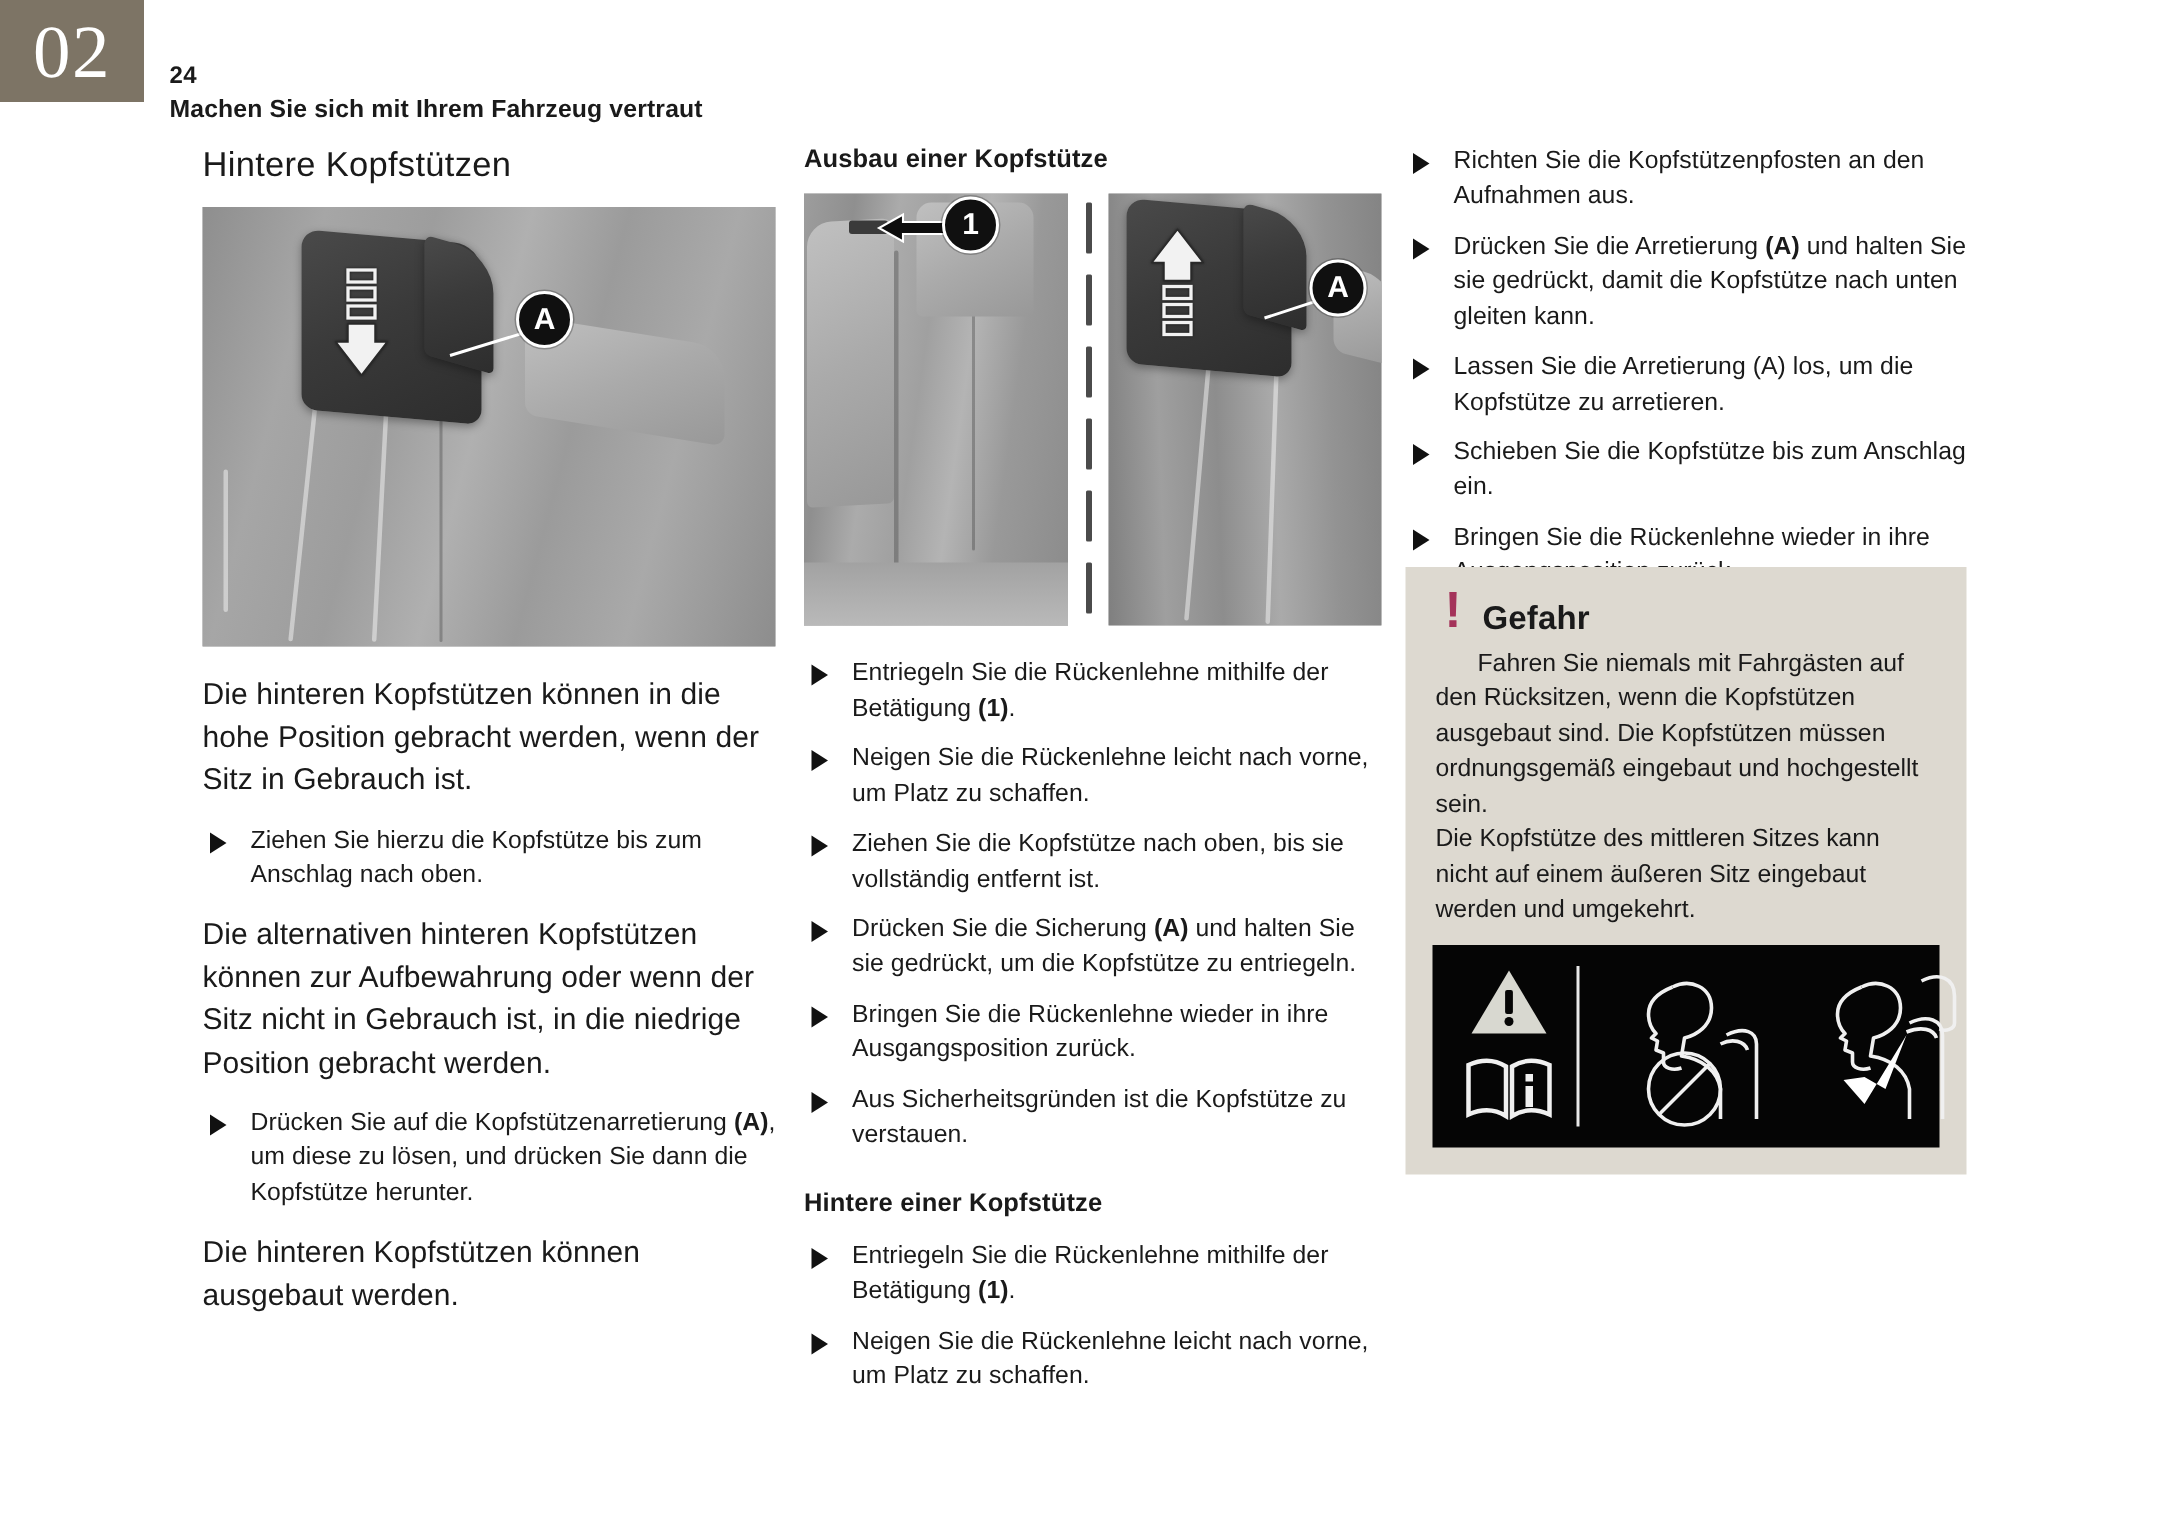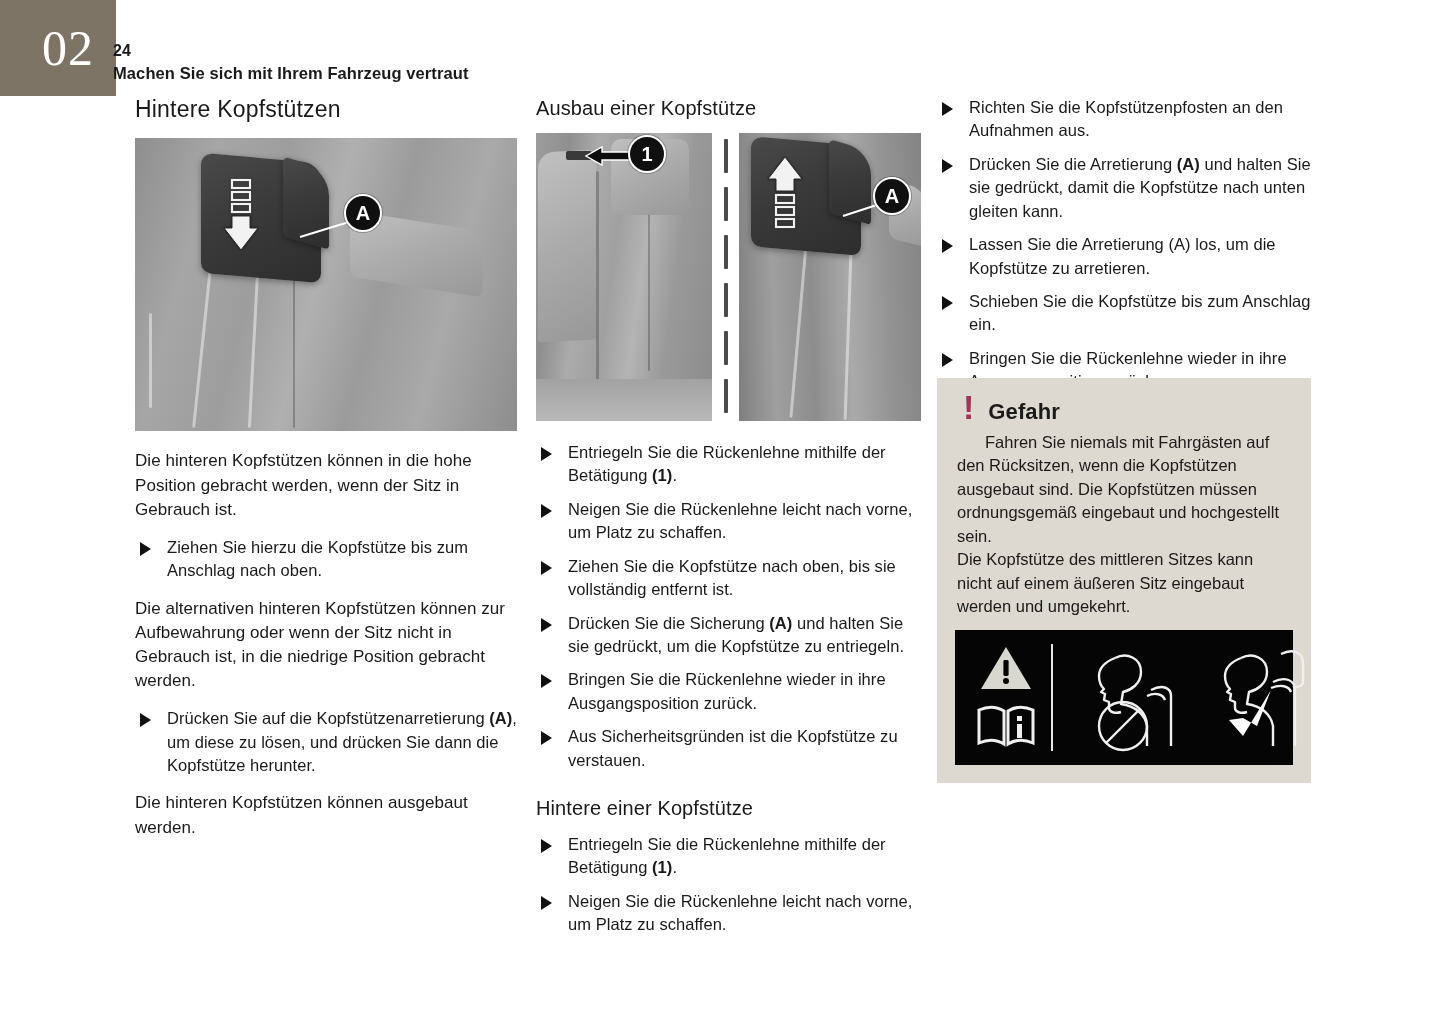--- a/index.html
+++ b/index.html
@@ -16,31 +16,30 @@
     color: #1a1a1a;
     overflow: hidden;
   }
 
   
   .chapter-tag {
     position: absolute;
     left: 0;
     top: 0;
     width: 96px;
-    height: 96px;
+    height: 68px;
     background: #7d7465;
     color: #ffffff;
     display: flex;
     align-items: center;
     justify-content: center;
     font-family: "Liberation Serif", "DejaVu Serif", serif;
     font-size: 50px;
     line-height: 1;
     letter-spacing: 1px;
-    padding-left: 20px;
   }
 
   
   .page-header {
     position: absolute;
     left: 113px;
     top: 41px;
   }
   .page-number {
     font-size: 16px;
@@ -67,30 +66,30 @@
   .col-right { left: 937px;  width: 378px; }
 
   h1.section-title {
     font-size: 23px;
     font-weight: normal;
     line-height: 1.15;
     margin: 0 0 16px 0;
     letter-spacing: 0.2px;
   }
   h2.sub-title {
-    font-size: 20px;
-    font-weight: normal;
+    font-size: 17px;
+    font-weight: bold;
     line-height: 1.2;
     margin: 0 0 13px 0;
     letter-spacing: 0.1px;
   }
   h2.sub-title.spaced { margin-top: 24px; }
 
   p.body-text {
-    font-size: 17px;
+    font-size: 20px;
     line-height: 1.42;
     margin: 0 0 14px 0;
     letter-spacing: 0.05px;
   }
 
   ul.bullets {
     list-style: none;
     margin: 0 0 14px 0;
     padding: 0;
   }

